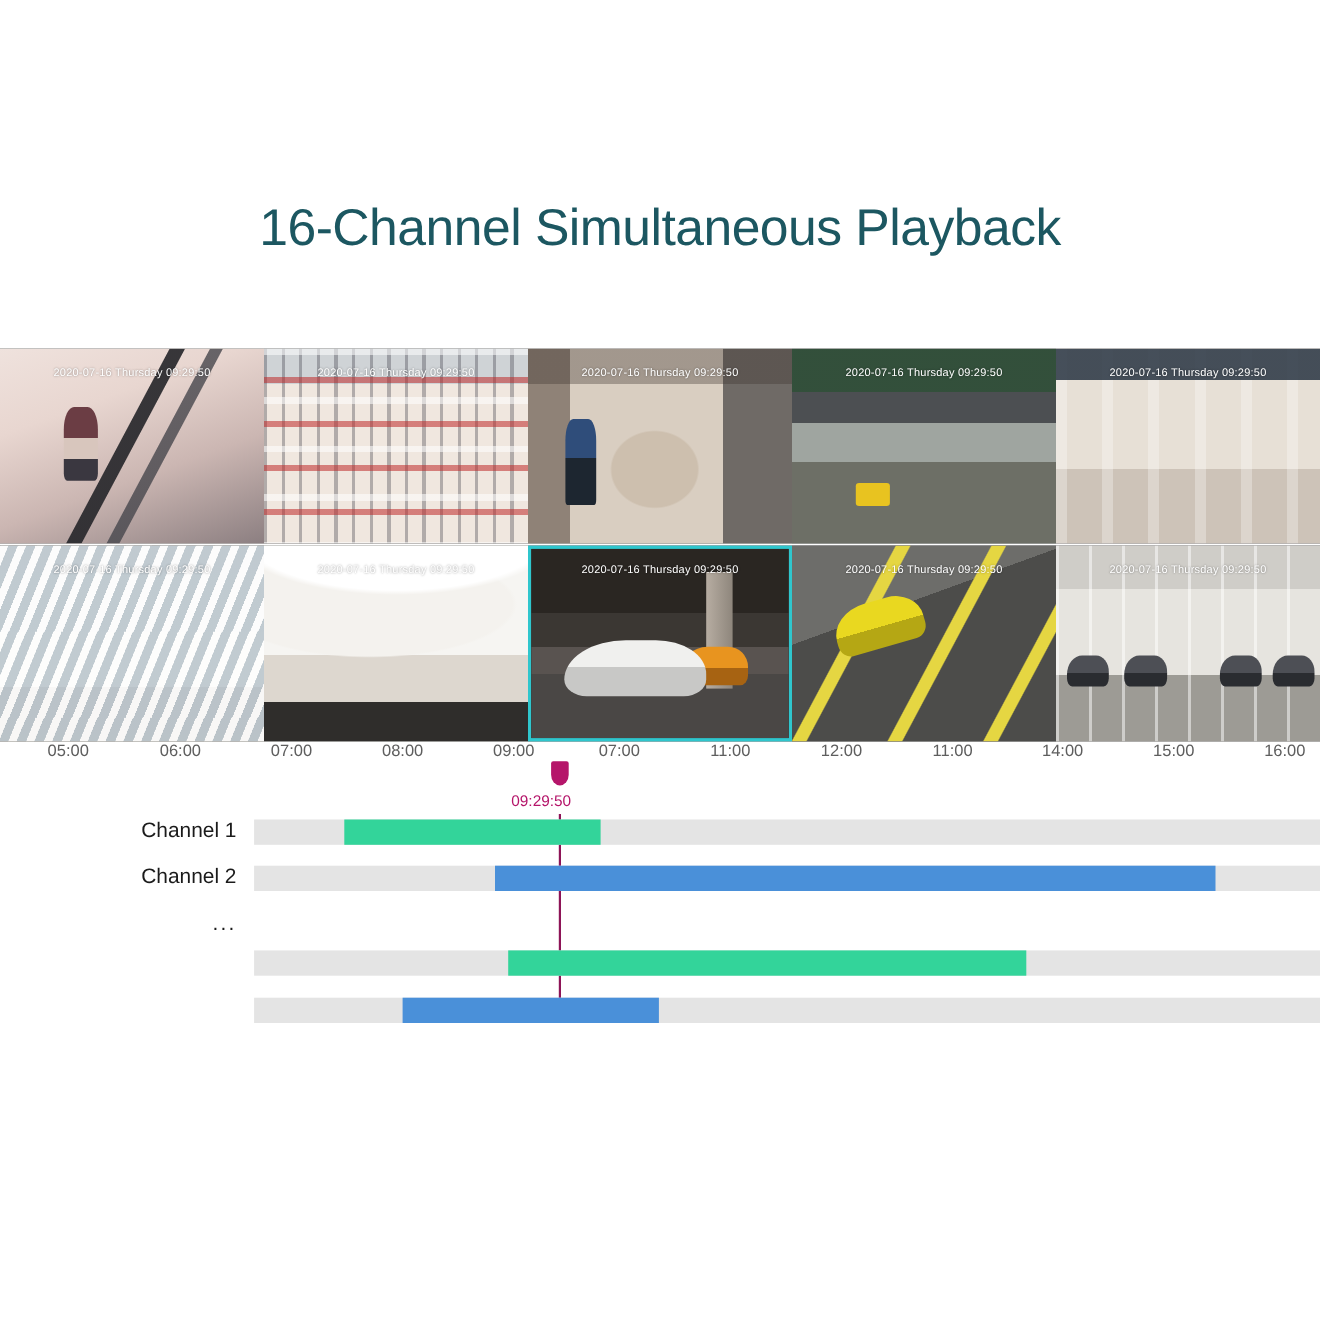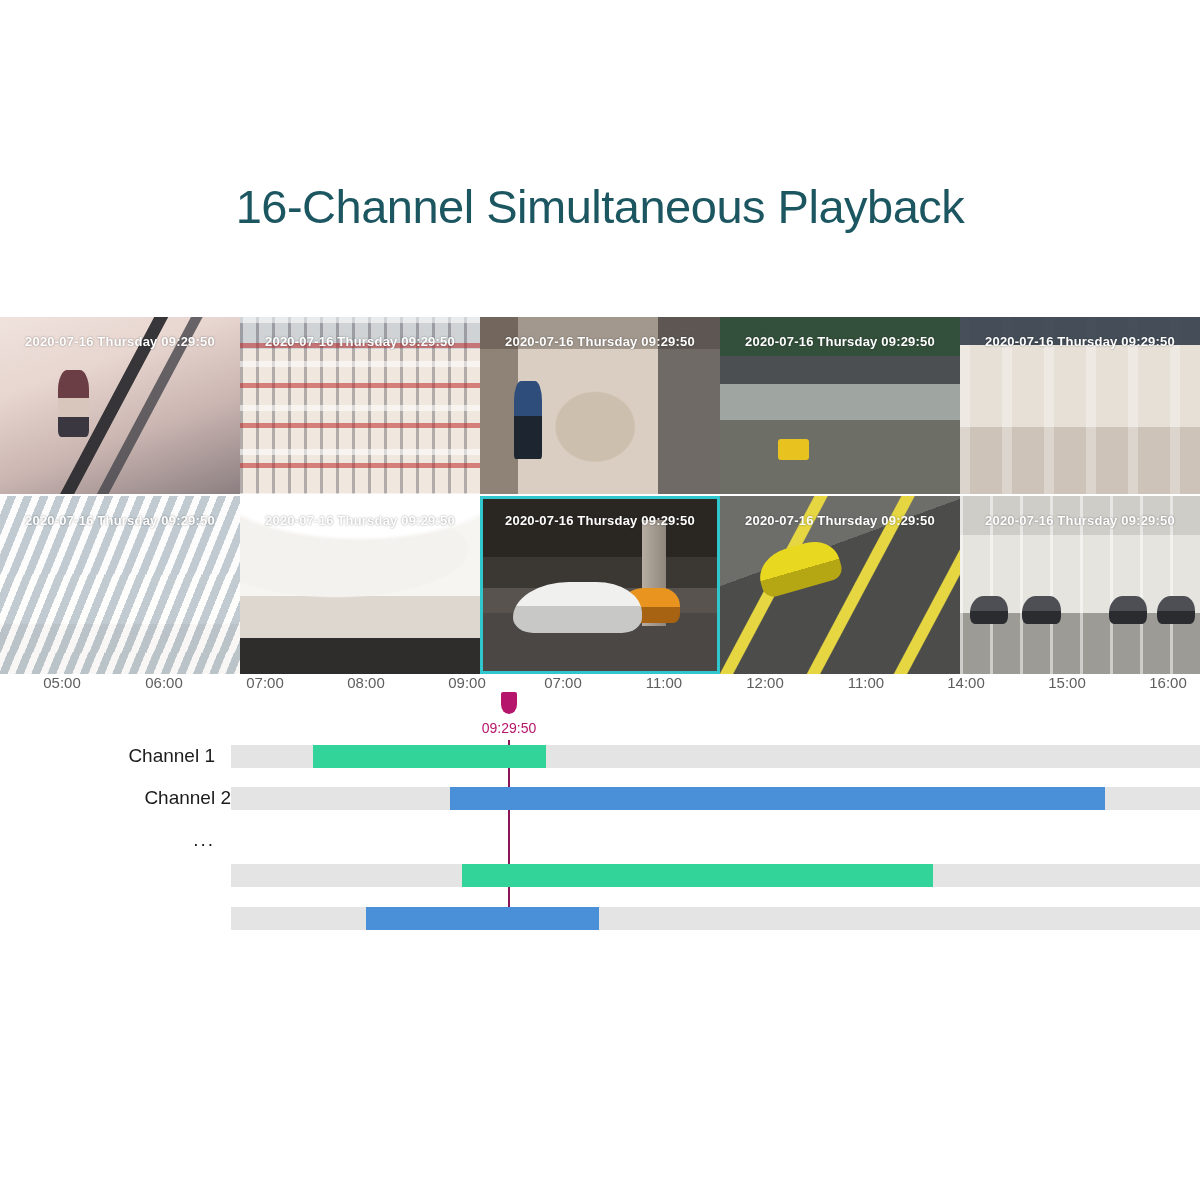--- a/index.html
+++ b/index.html
@@ -54,22 +54,22 @@
     background: #2a2a2a;
   }
   .video-tile .scene { position: absolute; inset: 0; }
   .video-tile .osd {
     position: absolute;
     top: 17px;
     left: 0;
     width: 100%;
     text-align: center;
     color: #ffffff;
-    font-size: 13px;
-    font-weight: bold;
+    font-size: 10px;
+    font-weight: normal;
     letter-spacing: 0.2px;
     text-shadow: 0 0 2px rgba(0,0,0,0.45);
     white-space: nowrap;
     z-index: 5;
     pointer-events: none;
   }
   .video-tile.selected {
     border: 3px solid #2fc6cd;
     z-index: 8;
   }
@@ -345,32 +345,32 @@
     <span class="tick-label" style="left:563px">07:00</span>
     <span class="tick-label" style="left:664px">11:00</span>
     <span class="tick-label" style="left:765px">12:00</span>
     <span class="tick-label" style="left:866px">11:00</span>
     <span class="tick-label" style="left:966px">14:00</span>
     <span class="tick-label" style="left:1067px">15:00</span>
     <span class="tick-label" style="left:1168px">16:00</span>
   </div>
 
   <div id="playhead-pin" style="left:509px; top:18px"></div>
-  <div id="playhead-label" style="left:509px; top:46px">09:29:50</div>
+  <div id="playhead-label" style="left:492px; top:46px">09:29:50</div>
   <div id="playhead-line" style="left:508px; top:66px; height:176px"></div>
 
   <div class="ch-row" style="top:62px">
     <div class="ch-label" style="left:0; width:231px">Channel 1</div>
     <div class="ch-track" style="left:231px; width:969px">
       <div class="ch-seg" style="left:82px; width:233px; background:#33d49a"></div>
     </div>
   </div>
 
   <div class="ch-row" style="top:104px">
-    <div class="ch-label" style="left:16px; width:231px">Channel 2</div>
+    <div class="ch-label" style="left:0; width:231px">Channel 2</div>
     <div class="ch-track" style="left:231px; width:969px">
       <div class="ch-seg" style="left:219px; width:655px; background:#4a90d9"></div>
     </div>
   </div>
 
   <div class="ch-row ellipsis-row" style="top:146px">
     <div class="ch-label" style="left:0; width:231px">...</div>
   </div>
 
   <div class="ch-row" style="top:181px">

